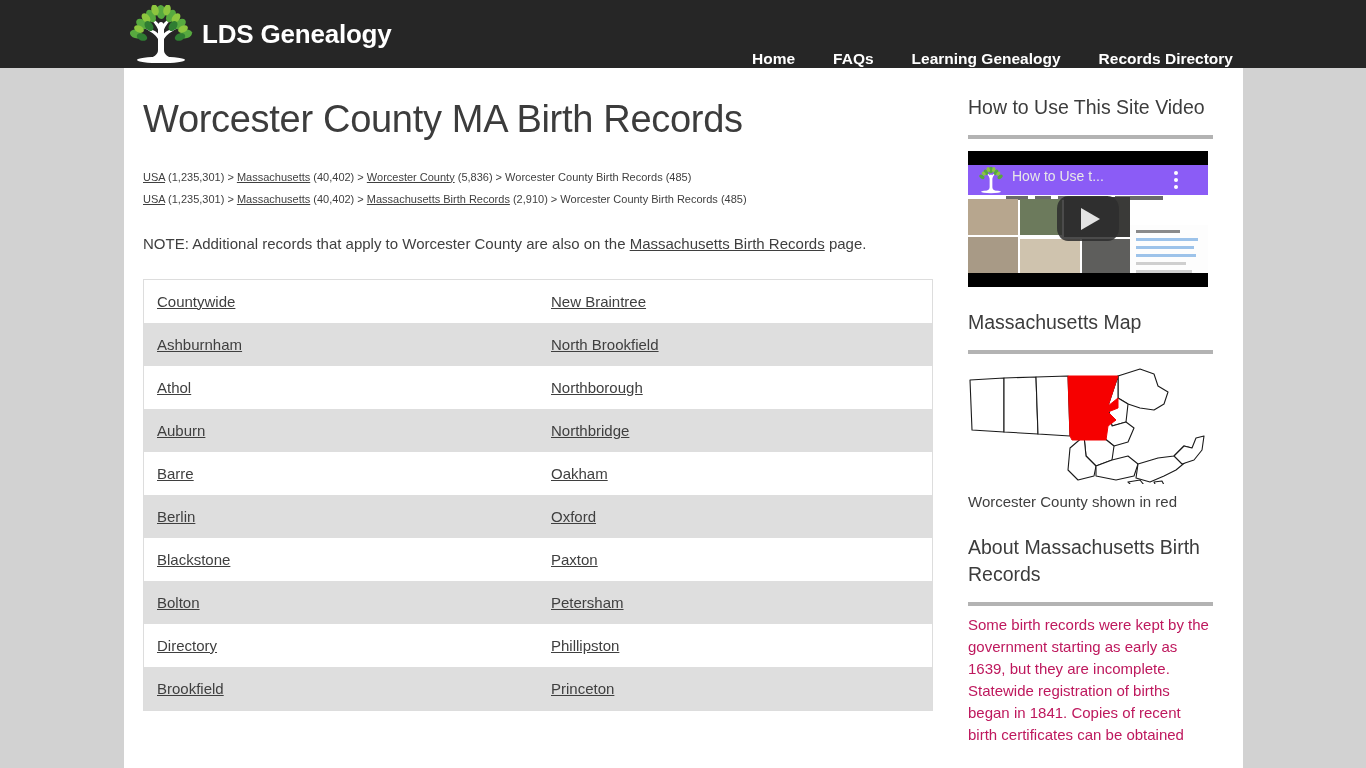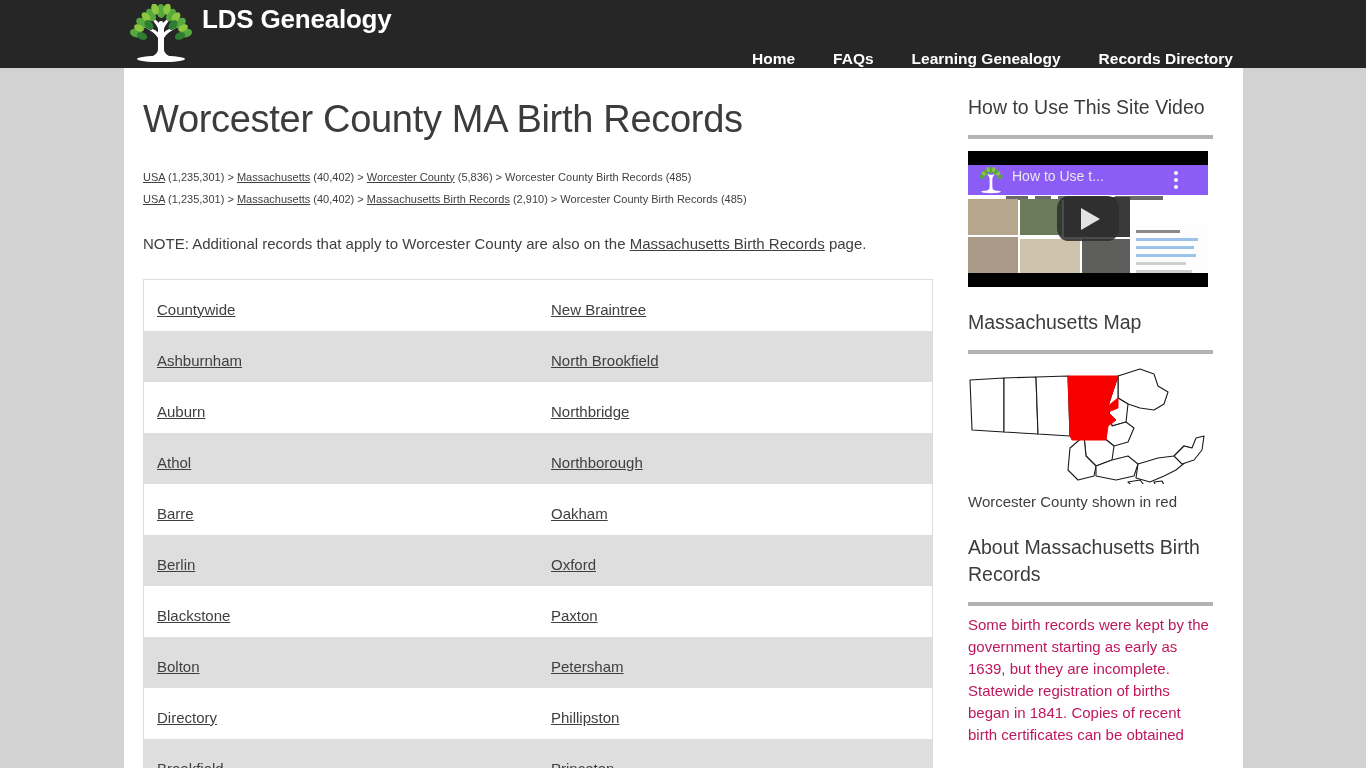--- a/index.html
+++ b/index.html
@@ -20,20 +20,21 @@
     width: 1366px;
     height: 68px;
     background: #262626;
     z-index: 10;
   }
   .brand {
     position: absolute;
     left: 128px;
     top: 4px;
     display: flex;
+    align-items: center;
     gap: 8px;
     height: 60px;
   }
   .brand-logo { width: 66px; height: 58px; display: block; }
   .brand-name {
     color: #ffffff;
     font-size: 26px;
     font-weight: bold;
     letter-spacing: -0.2px;
     white-space: nowrap;
@@ -103,21 +104,21 @@
   }
 
   table.towns {
     margin-top: 24px;
     width: 790px;
     border-collapse: collapse;
     border: 1px solid #dddddd;
     font-size: 15px;
   }
   table.towns td {
-    padding: 21px 0 13px 13px;
+    padding: 13px 0 13px 13px;
     width: 50%;
     border: none;
   }
   table.towns tr:nth-child(even) { background: #dedede; }
   table.towns tr:nth-child(odd)  { background: #ffffff; }
 
   
   .sidebar {
     position: absolute;
     left: 844px;
@@ -288,26 +289,26 @@
       <tbody>
         <tr>
           <td><a href="#">Countywide</a></td>
           <td><a href="#">New Braintree</a></td>
         </tr>
         <tr>
           <td><a href="#">Ashburnham</a></td>
           <td><a href="#">North Brookfield</a></td>
         </tr>
         <tr>
+          <td><a href="#">Athol</a></td>
+          <td><a href="#">Northborough</a></td>
+        </tr>
+        <tr>
           <td><a href="#">Auburn</a></td>
           <td><a href="#">Northbridge</a></td>
-        </tr>
-        <tr>
-          <td><a href="#">Athol</a></td>
-          <td><a href="#">Northborough</a></td>
         </tr>
         <tr>
           <td><a href="#">Barre</a></td>
           <td><a href="#">Oakham</a></td>
         </tr>
         <tr>
           <td><a href="#">Berlin</a></td>
           <td><a href="#">Oxford</a></td>
         </tr>
         <tr>

